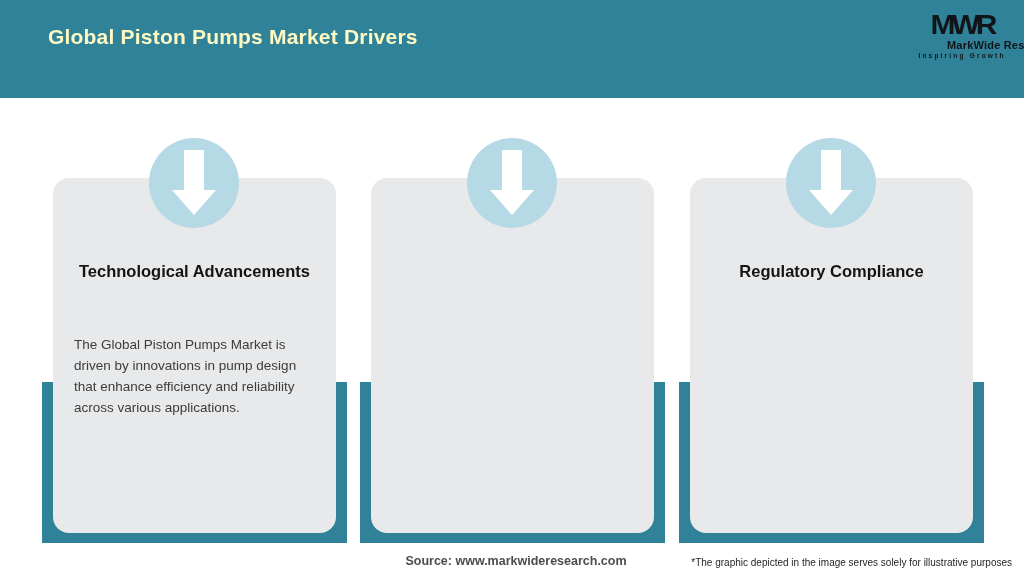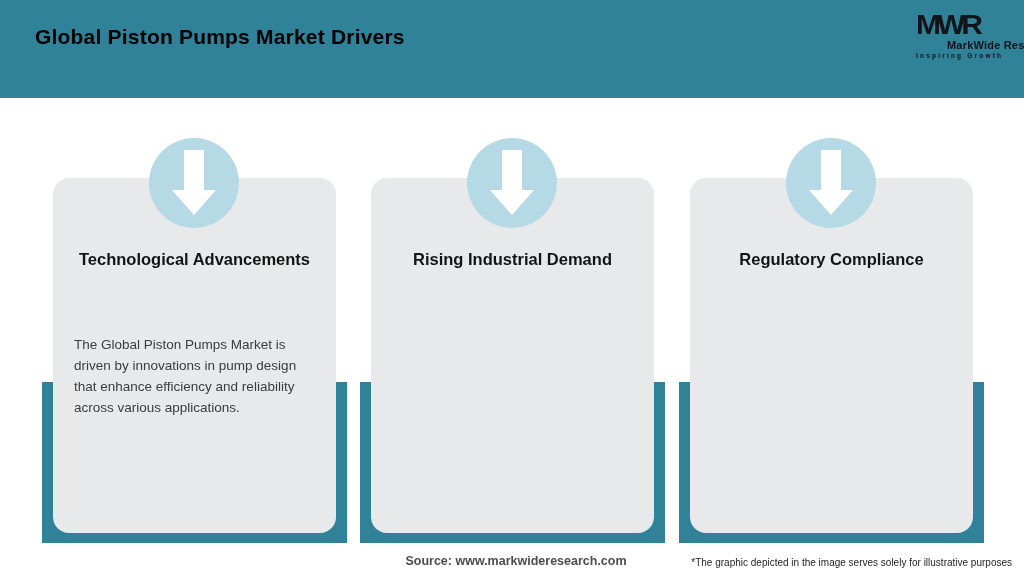--- a/index.html
+++ b/index.html
@@ -17,31 +17,32 @@
 
   
   .header {
     position: absolute;
     left: 0; top: 0;
     width: 1024px; height: 98px;
     background: var(--teal);
   }
   .page-title {
     position: absolute;
-    left: 35px; top: 25px;
+    left: 48px; top: 25px;
     margin: 0;
     font-size: 21px;
     font-weight: bold;
     letter-spacing: 0.2px;
-    color: #000000;
+    color: #fef9c3;
   }
   .logo {
     position: absolute;
     right: 16px; top: 12px;
     width: 92px;
+    text-align: center;
     color: var(--logo);
   }
   .logo-acronym {
     font-size: 30px;
     font-weight: 800;
     letter-spacing: -4px;
     line-height: 26px;
     transform: scaleY(0.92);
   }
   .logo-name {
@@ -81,21 +82,21 @@
     position: absolute;
     left: 11px; top: 40px;
     width: 283px; height: 355px;
     background: var(--card_bg);
     border-radius: 16px;
   }
   .card-title {
     position: absolute;
     left: 0; right: 0;
     top: 72px;
-    margin: 0;
+    margin: 12px;
     text-align: center;
     font-size: 16.5px;
     font-weight: bold;
     color: var(--heading);
   }
   .card-body {
     position: absolute;
     left: 13px; right: 14px;
     top: 148px;
     margin: 8px;
@@ -153,21 +154,20 @@
     <div class="badge">
       <svg viewBox="0 0 90 90" aria-hidden="true">
         <polygon points="35,12 55,12 55,52 67,52 45,77 23,52 35,52" fill="#ffffff"></polygon>
       </svg>
     </div>
   </div>
 
   <div class="card-group g1">
     <div class="underlay"></div>
     <div class="card">
-      <h2 class="card-title">Rising Industrial Demand</h2>
     </div>
     <div class="badge">
       <svg viewBox="0 0 90 90" aria-hidden="true">
         <polygon points="35,12 55,12 55,52 67,52 45,77 23,52 35,52" fill="#ffffff"></polygon>
       </svg>
     </div>
   </div>
 
   <div class="card-group g2">
     <div class="underlay"></div>

